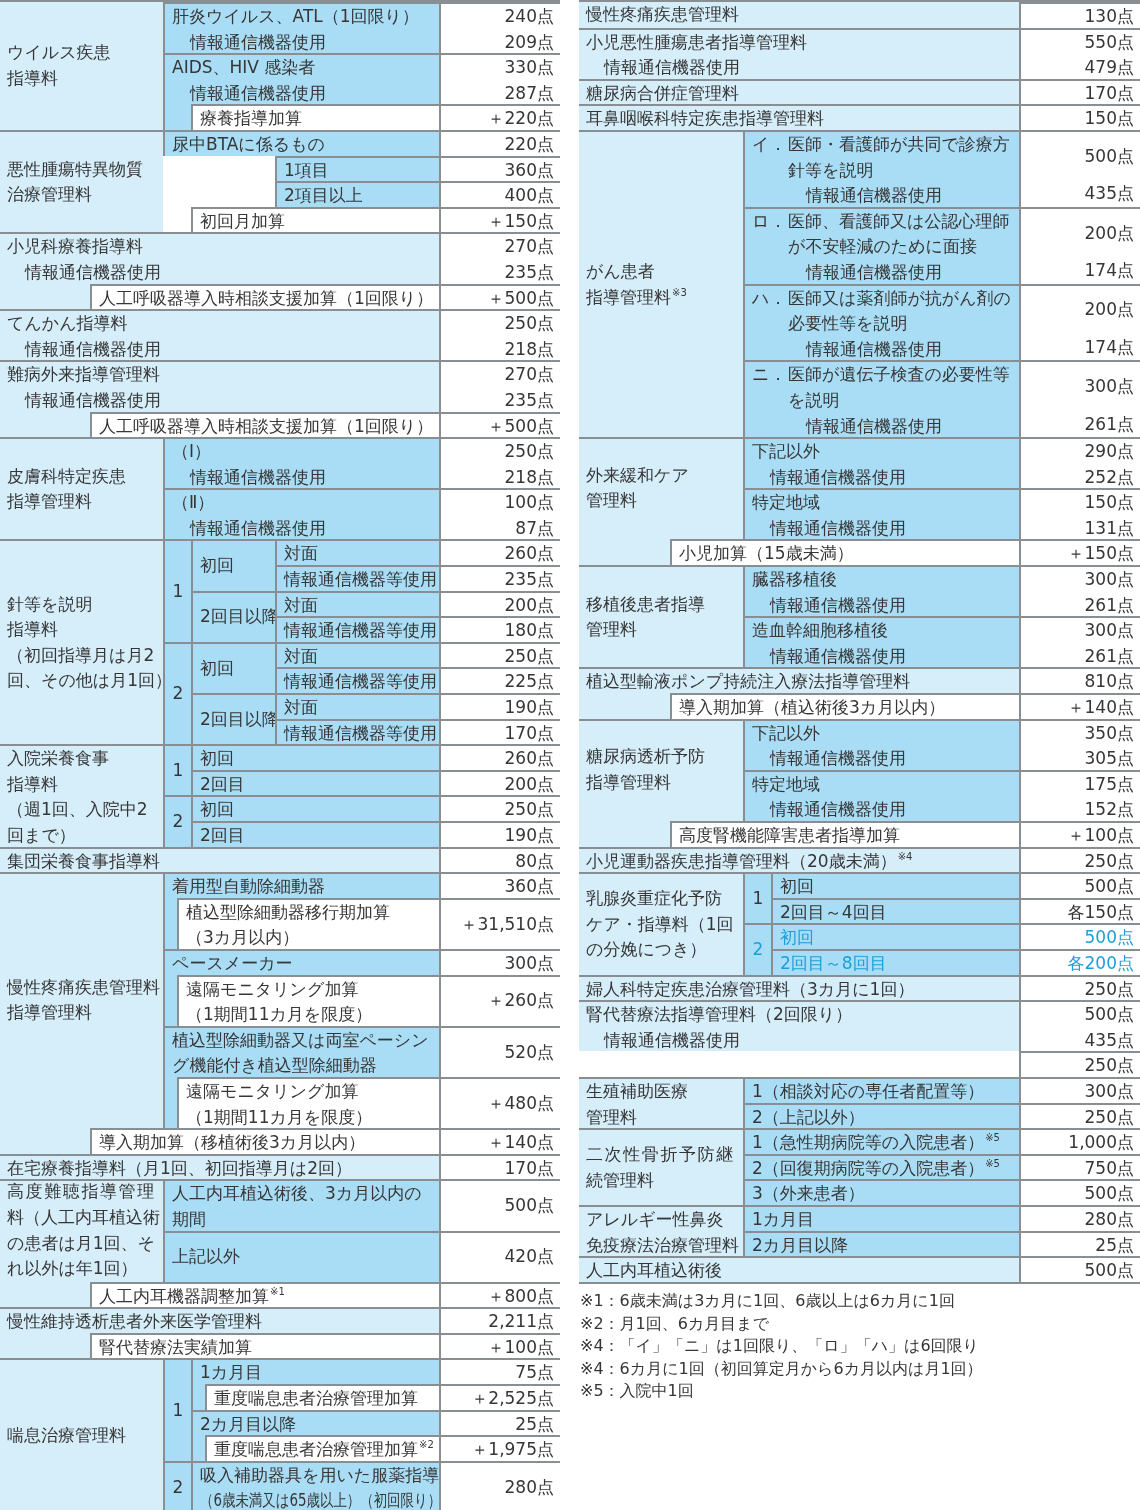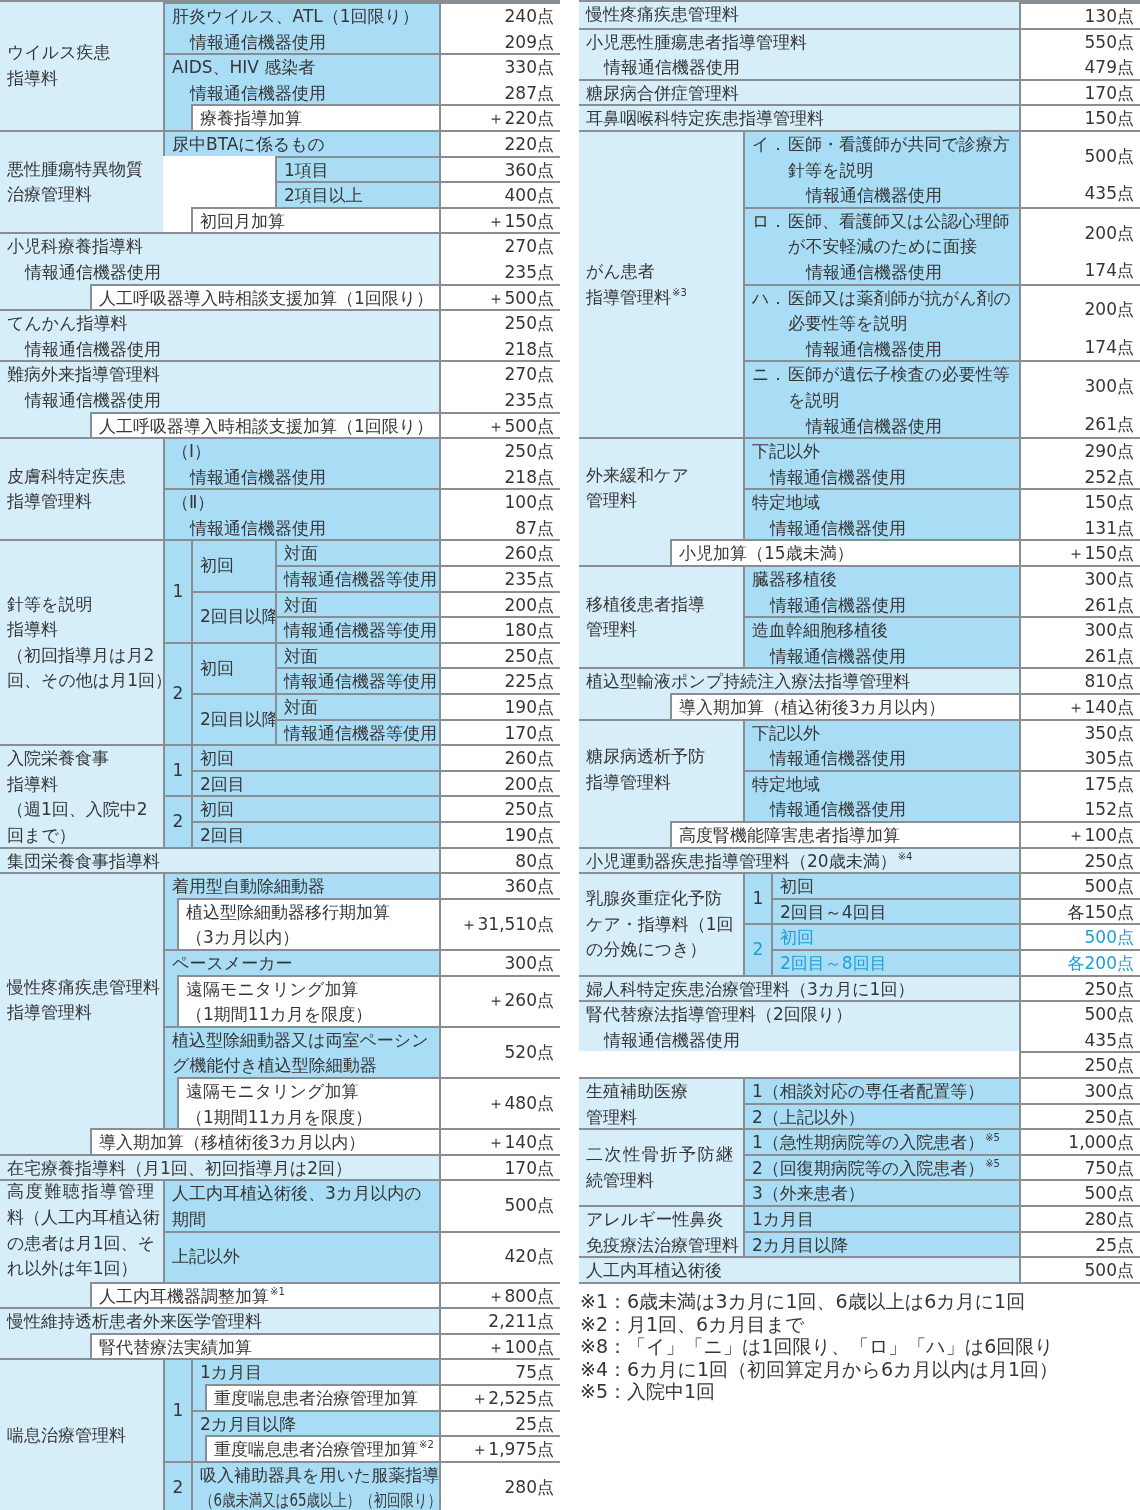--- a/index.html
+++ b/index.html
@@ -25,21 +25,21 @@
   .num{display:flex;align-items:center;justify-content:center;padding:0;}
   .ln{display:block;height:25.6px;line-height:25.6px;}
   .ind{padding-left:18px;}
   .h1{padding-left:36px;}
   .h2{padding-left:54px;}
   .mk{display:inline-block;width:36px;}
   .sp{letter-spacing:1.6px;}
   .cond{display:inline-block;transform:scaleX(0.79);transform-origin:left center;}
   .hl{color:var(--hl);}
   sup.nt{font-size:10px;line-height:10px;vertical-align:top;position:relative;top:3px;margin-left:1px;}
-  #notes{position:absolute;left:580px;top:1290px;font-size:19px;line-height:22.6px;}
+  #notes{position:absolute;left:580px;top:1290px;font-size:16px;line-height:22.6px;}
   #notes .ln{height:22.6px;line-height:22.6px;}
 </style>
 </head>
 <body>
 
 <div class="tbl" id="L">
 
   <div class="c lt ctr" style="grid-area:1/1/6/3">
     <span class="ln">ウイルス疾患</span>
     <span class="ln">指導料</span>
@@ -507,16 +507,16 @@
   <div class="c md" style="grid-area:49/3/50/5"><span>2カ月目以降</span></div>
   <div class="c v" style="grid-area:49/5/50/6"><span>25点</span></div>
 
   <div class="c lt" style="grid-area:50/1/51/5"><span>人工内耳植込術後</span></div>
   <div class="c v" style="grid-area:50/5/51/6"><span>500点</span></div>
 </div>
 
 <div id="notes">
   <span class="ln">※1：6歳未満は3カ月に1回、6歳以上は6カ月に1回</span>
   <span class="ln">※2：月1回、6カ月目まで</span>
-  <span class="ln">※8：「イ」「ニ」は1回限り、「ロ」「ハ」は6回限り</span>
+  <span class="ln">※4：「イ」「ニ」は1回限り、「ロ」「ハ」は6回限り</span>
   <span class="ln">※4：6カ月に1回（初回算定月から6カ月以内は月1回）</span>
   <span class="ln">※5：入院中1回</span>
 </div>
 
 </body></html>

